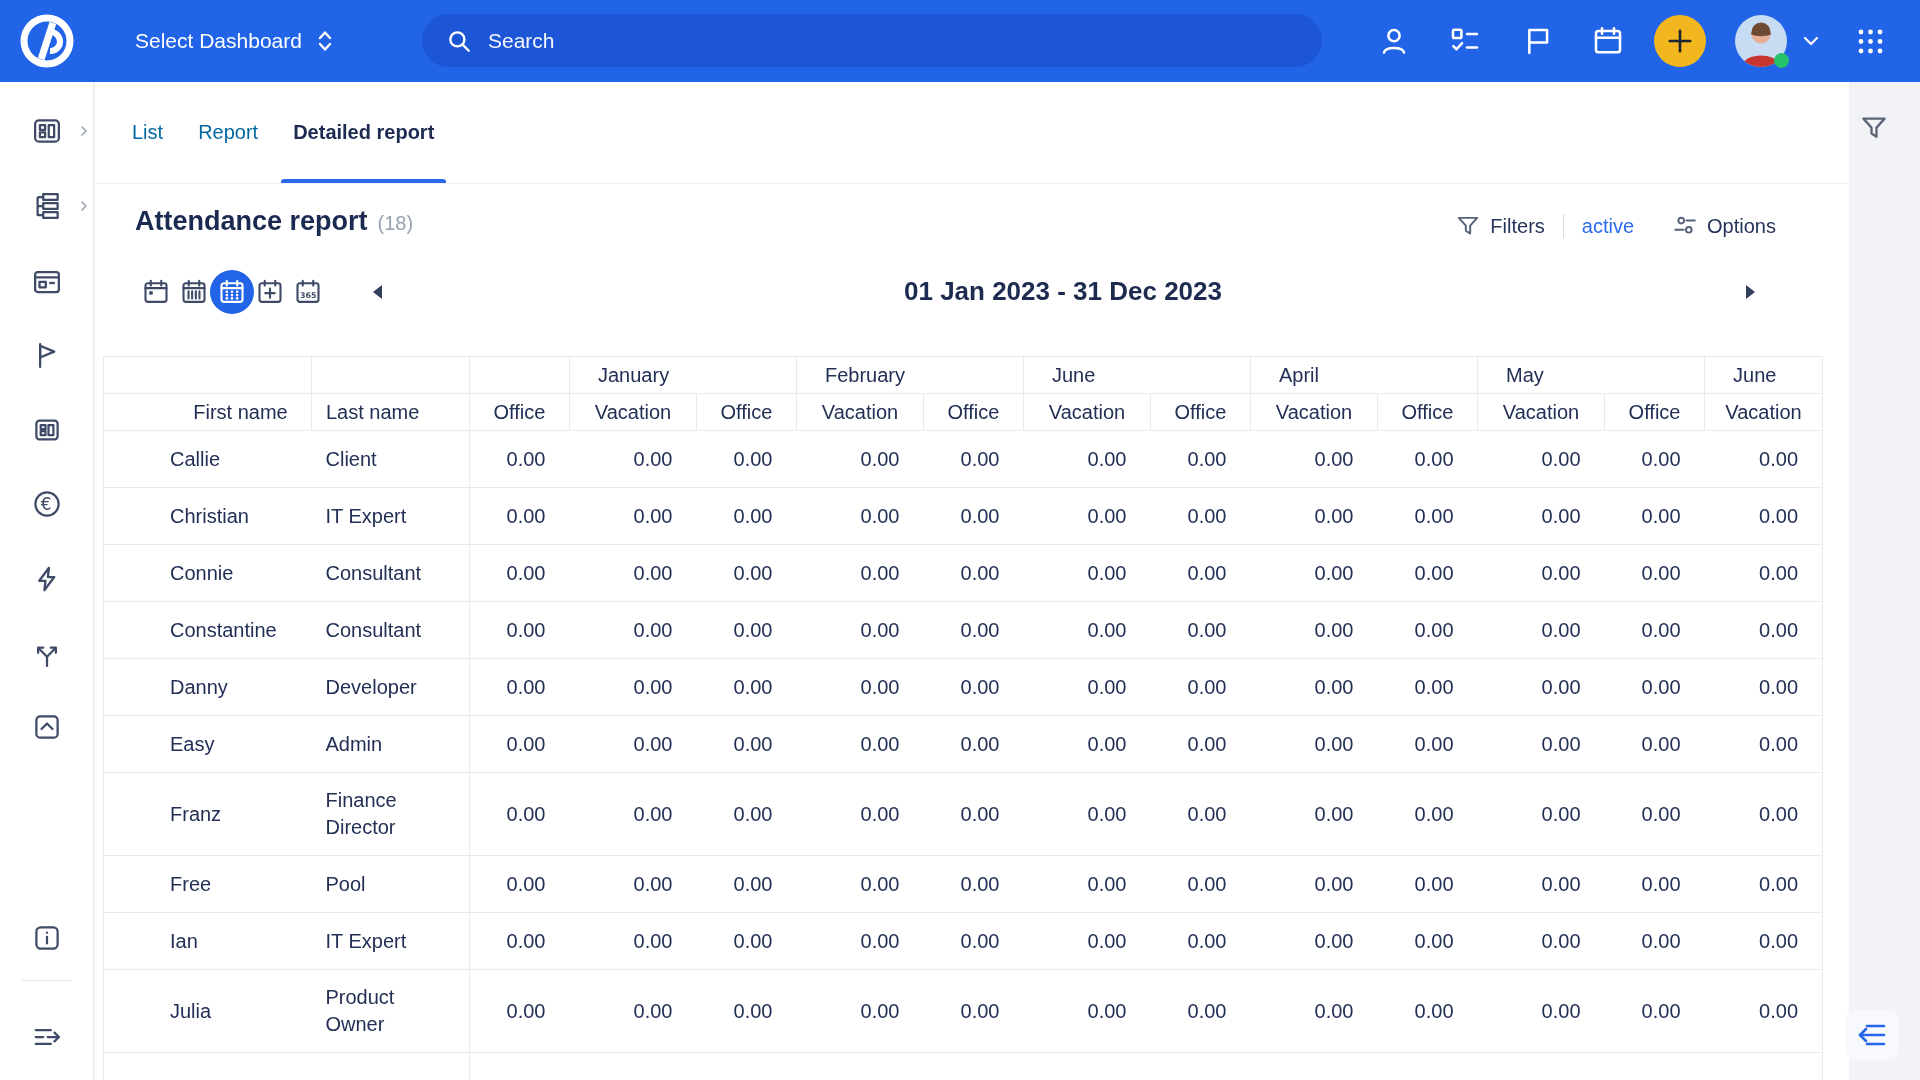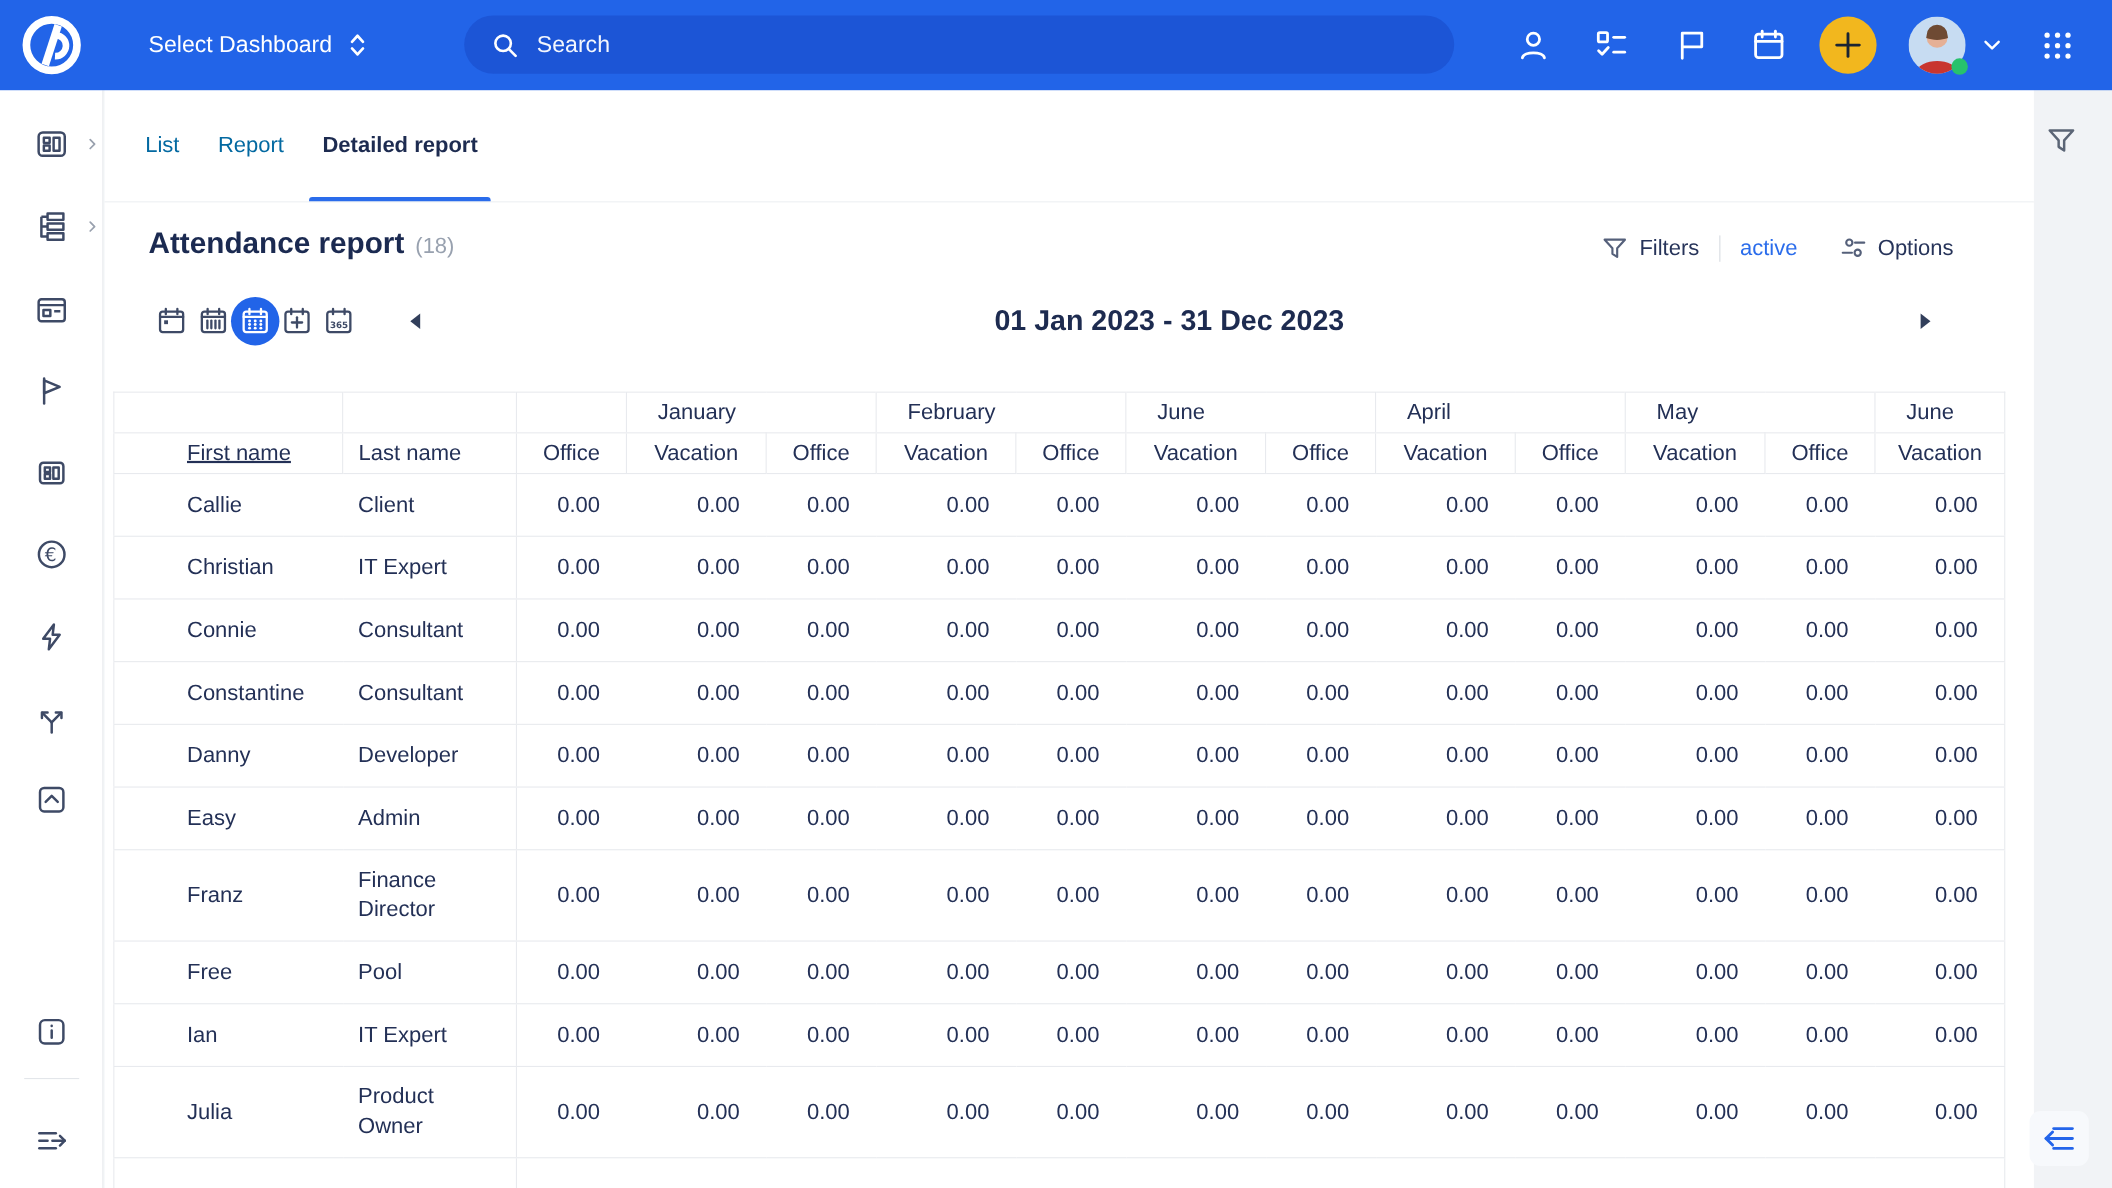--- a/index.html
+++ b/index.html
@@ -55,21 +55,21 @@
   .vs-circle { position: absolute; left: -3px; top: 0; width: 44px; height: 44px; border-radius: 50%; background: #2264E8; z-index: 1; }
   .nav-arrow { position: absolute; top: 201px; width: 16px; height: 18px; color: #323F5B; cursor: pointer; }
   .date-label { position: absolute; left: 282px; width: 1372px; top: 194px; text-align: center; font-size: 26px; font-weight: 600; color: #1D2B50; cursor: pointer; }
 
   
   .att-table { position: absolute; left: 8px; top: 274px; width: 1719px; border-collapse: collapse; table-layout: fixed; font-size: 20px; color: #233056; border: 1px solid #E8EAEE; }
   .att-table thead th { font-weight: 500; height: 37px; border-bottom: 1px solid #E8EAEE; background: #fff; }
   .att-table thead tr th + th { border-left: 1px solid #E8EAEE; }
   .th-month { text-align: left; padding-left: 28px; }
   .th-sub { text-align: center; }
-  .th-name0 { text-align: left; padding-left: 66px; text-decoration: underline; }
+  .th-name0 { text-align: center; padding-left: 66px; }
   .th-name1 { text-align: left; padding-left: 14px; }
   .att-table tbody td { height: 57px; border-bottom: 1px solid #E8EAEE; vertical-align: middle; background: #fff; }
   .c-first { padding-left: 66px; }
   .c-last { padding-left: 14px; padding-right: 12px; padding-top: 14px; padding-bottom: 14px; line-height: 27px; }
   .c-val { text-align: right; padding-right: 24px; }
   .c-val0 { border-left: 1px solid #E8EAEE; }
 
   
   .rail-funnel { position: absolute; left: 1859px; top: 113px; width: 30px; height: 30px; color: #5B6576; cursor: pointer; z-index: 5; }
   .collapse-tile { position: absolute; left: 1845px; top: 1010px; width: 54px; height: 50px; background: #F7F9FC; border-radius: 10px; display: flex; align-items: center; justify-content: center; color: #2465EA; cursor: pointer; z-index: 5; }

